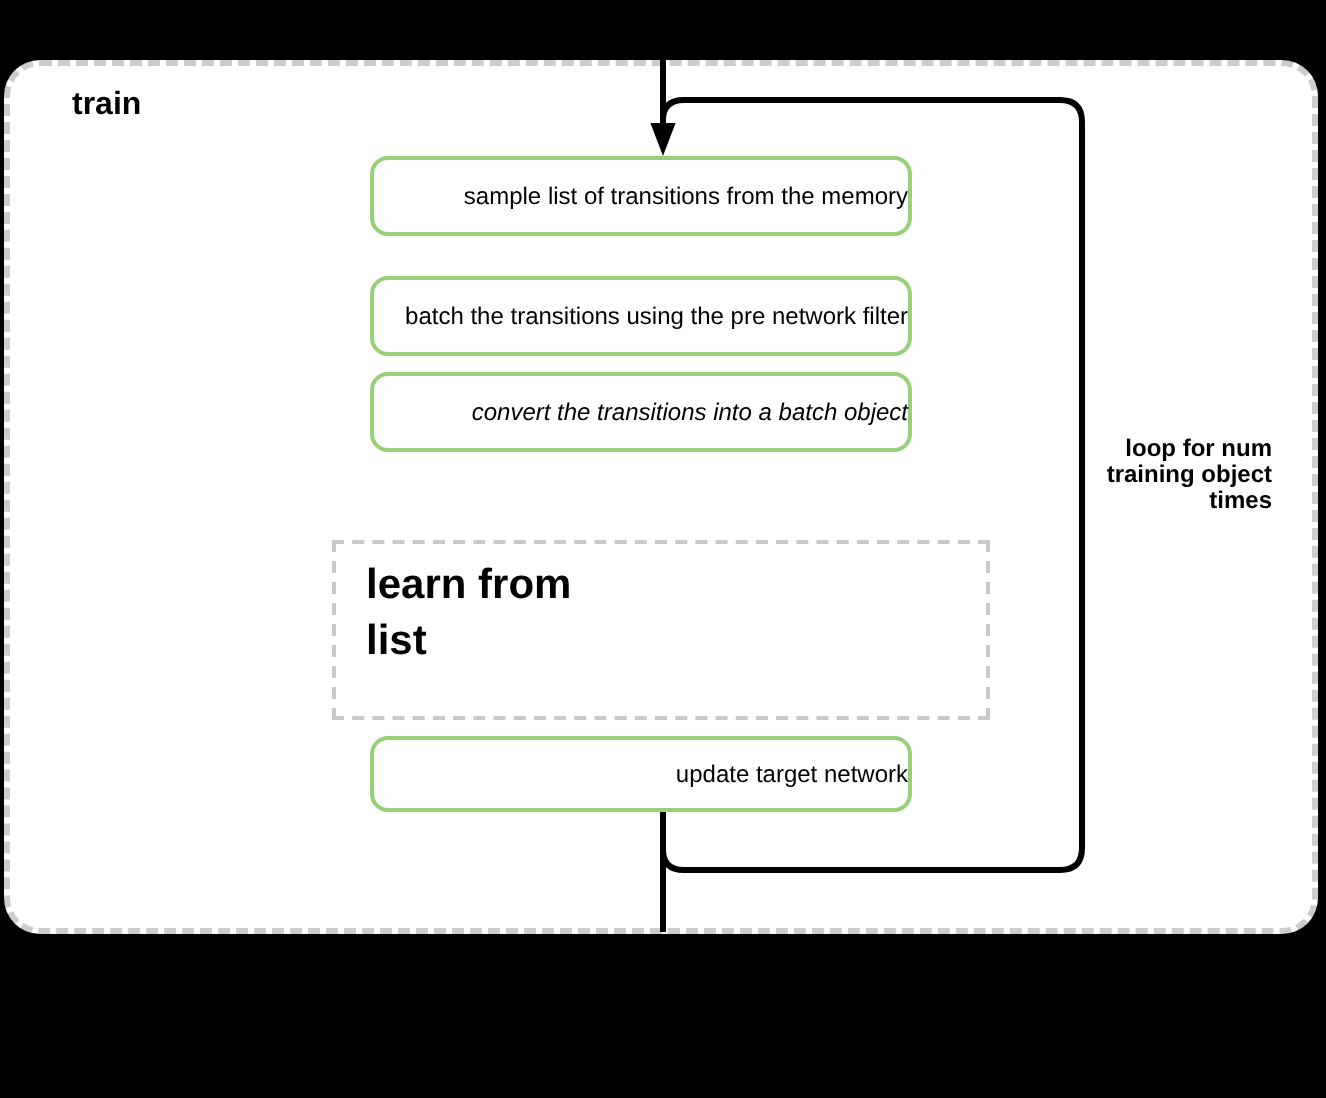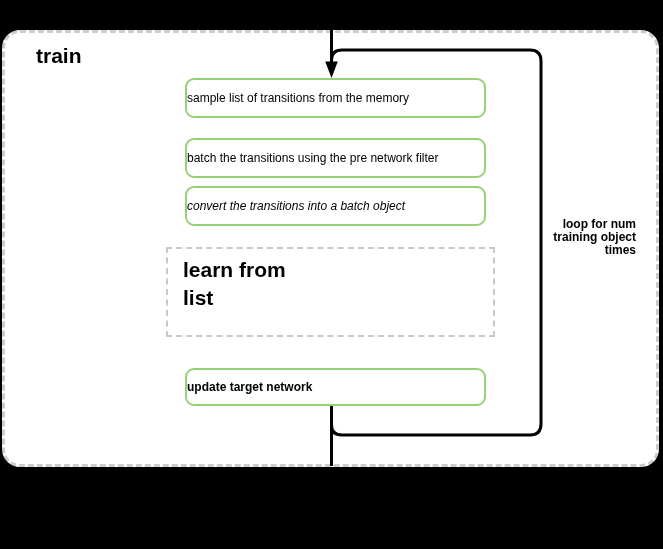--- a/index.html
+++ b/index.html
@@ -19,51 +19,51 @@
     left: 2px; top: 30px;
     width: 657px; height: 437px;
     box-sizing: border-box;
     background: #ffffff;
     border: 3px dashed var(--container-border, #cdcdcd);
     border-radius: 18px;
   }
   .train-label {
     position: absolute;
     left: 36px; top: 44px;
-    font-size: 21px;
+    font-size: 16px;
     font-weight: bold;
     color: var(--text, #000);
   }
   .connectors {
     position: absolute;
     left: 0; top: 0;
     width: 663px; height: 549px;
   }
   .step-box {
     position: absolute;
     left: 185px;
-    width: 301px; height: 40px;
+    width: 271px; height: 40px;
     box-sizing: border-box;
     background: #ffffff;
     border: 2.5px solid var(--box-border-green, #97d077);
     border-radius: 9px;
     display: flex;
     align-items: center;
-    justify-content: flex-start;
+    justify-content: flex-end;
     text-align: center;
     font-size: 12px;
     color: var(--text, #000);
   }
   .step-1 { top: 78px; }
   .step-2 { top: 138px; }
   .step-3 { top: 186px; font-style: italic; }
-  .step-4 { top: 368px; height: 38px; font-weight: bold; }
+  .step-4 { top: 368px; height: 38px; }
   .subprocess {
     position: absolute;
-    left: 166px; top: 247px;
+    left: 166px; top: 270px;
     width: 329px; height: 90px;
     box-sizing: border-box;
     background: #ffffff;
     border: 2.5px dashed var(--subprocess-border, #c9c9c9);
     padding: 7px 0 0 15px;
     font-size: 21px;
     font-weight: bold;
     line-height: 28px;
     color: var(--text, #000);
   }

